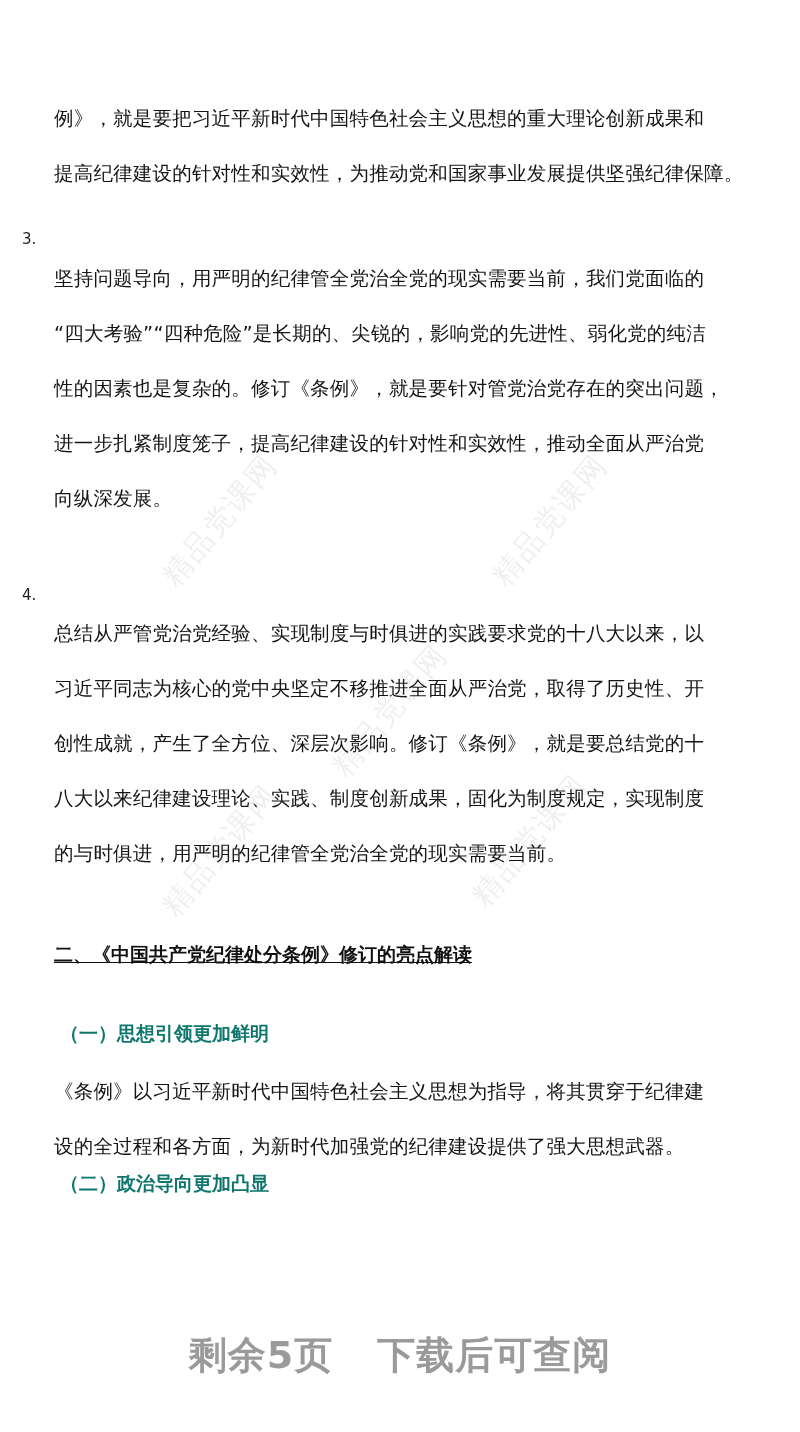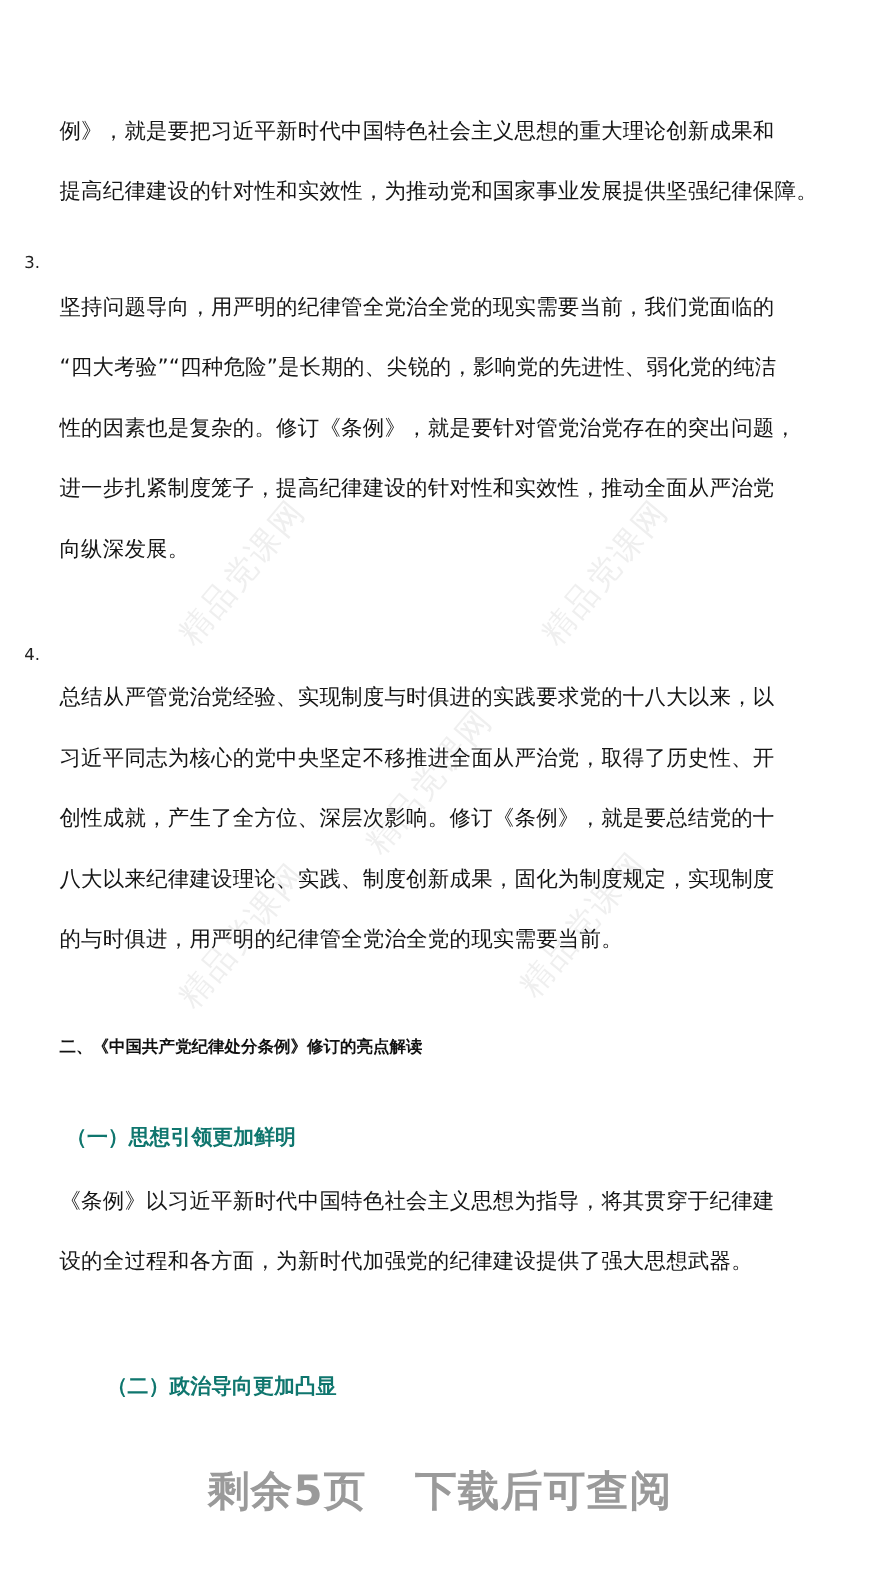--- a/index.html
+++ b/index.html
@@ -6,21 +6,21 @@
   body {
     width: 800px; height: 1432px; background: #ffffff; position: relative; overflow: hidden;
     font-family: "DejaVu Sans", "Liberation Sans", sans-serif; color: #111;
   }
   .page { position: absolute; left: 0; top: 0; width: 800px; height: 1432px; }
   .line {
     position: absolute; left: 54px; font-size: 19.5px; line-height: 26px; white-space: nowrap;
     letter-spacing: 0.2px; color: #151515;
   }
   .num { position: absolute; left: 22px; font-size: 15px; color: #222; }
-  .h1 { position: absolute; left: 54px; font-size: 15px; font-weight: bold; color: #111; white-space: nowrap; }
+  .h1 { position: absolute; left: 54px; font-size: 19px; font-weight: bold; color: #111; white-space: nowrap; text-decoration: underline; }
   .h2 { position: absolute; left: 60px; font-size: 19px; font-weight: bold; color: #0f766e; white-space: nowrap; }
   .wm {
     position: absolute; font-size: 30px; color: rgba(120,120,120,0.12); transform: rotate(-50deg);
     white-space: nowrap; pointer-events: none; letter-spacing: 2px;
   }
   .footer {
     position: absolute; left: 0; width: 800px; top: 1330px; text-align: center;
     font-size: 38px; font-weight: bold; color: #9a9a9a; letter-spacing: 1px;
   }
   .footer span { display: inline-block; }
@@ -53,18 +53,18 @@
   <div class="line" style="top:731px;">创性成就，产生了全方位、深层次影响。修订《条例》，就是要总结党的十</div>
   <div class="line" style="top:786px;">八大以来纪律建设理论、实践、制度创新成果，固化为制度规定，实现制度</div>
   <div class="line" style="top:841px;">的与时俱进，用严明的纪律管全党治全党的现实需要当前。</div>
 
   <div class="h1" style="top:942px;">二、《中国共产党纪律处分条例》修订的亮点解读</div>
 
   <div class="h2" style="top:1021px;">（一）思想引领更加鲜明</div>
   <div class="line" style="top:1079px;">《条例》以习近平新时代中国特色社会主义思想为指导，将其贯穿于纪律建</div>
   <div class="line" style="top:1134px;">设的全过程和各方面，为新时代加强党的纪律建设提供了强大思想武器。</div>
 
-  <div class="h2" style="top:1247px;margin-left:37px;">（二）政治导向更加凸显</div>
+  <div class="h2" style="top:1171px;">（二）政治导向更加凸显</div>
 
   <div class="footer">
     <span>剩余5页</span><span class="gap"></span><span>下载后可查阅</span>
   </div>
 </div>
 
 </body></html>

